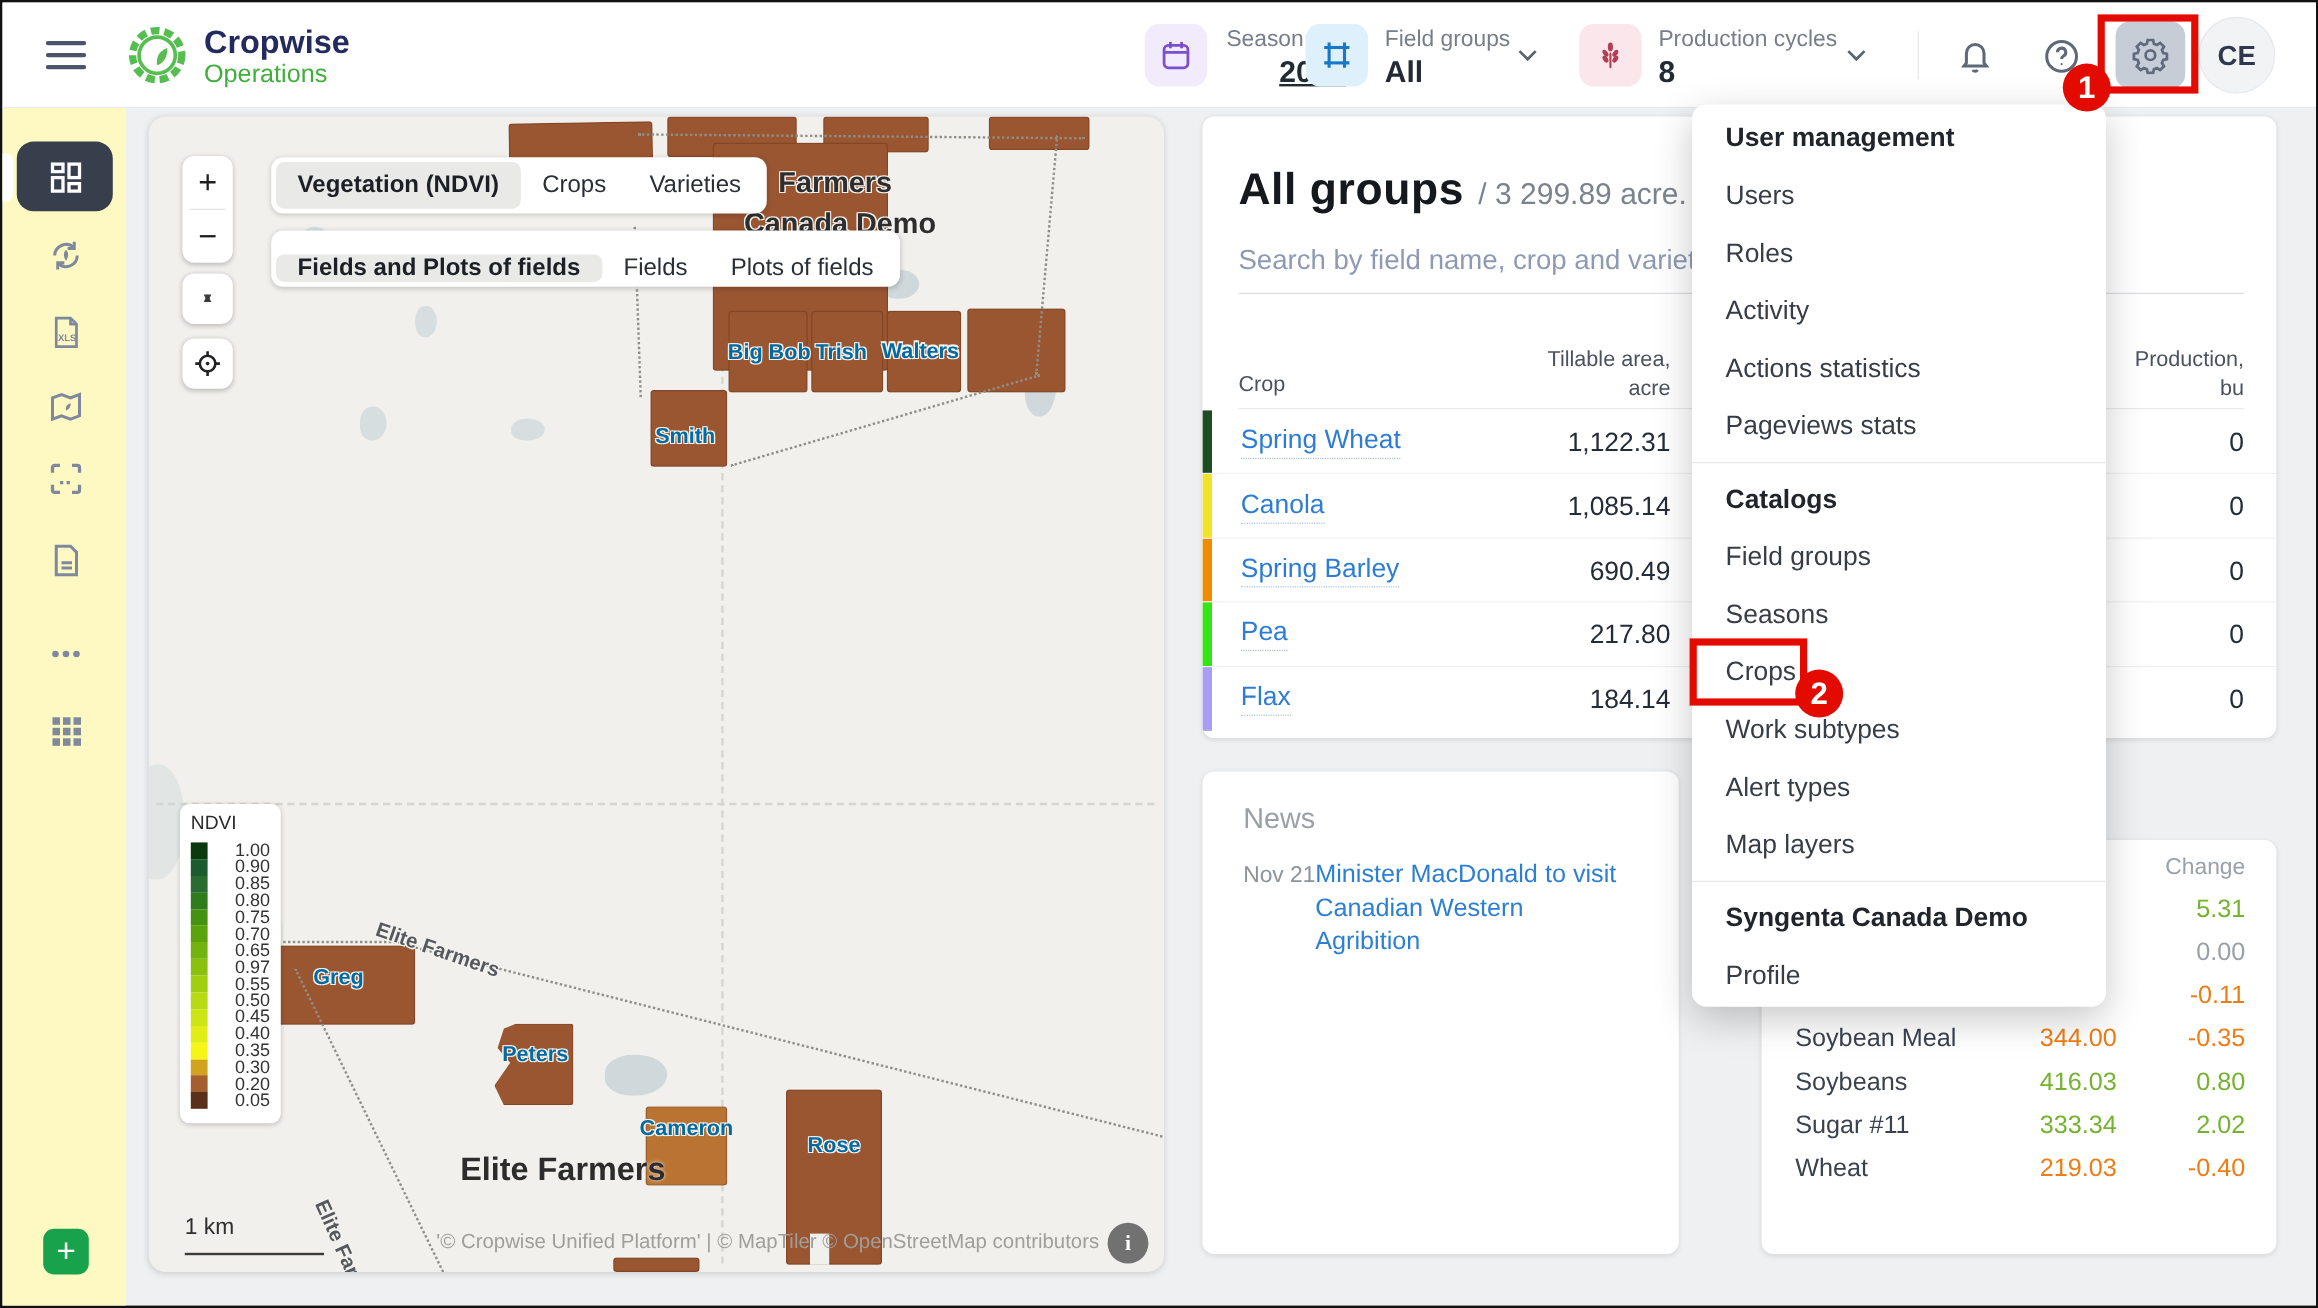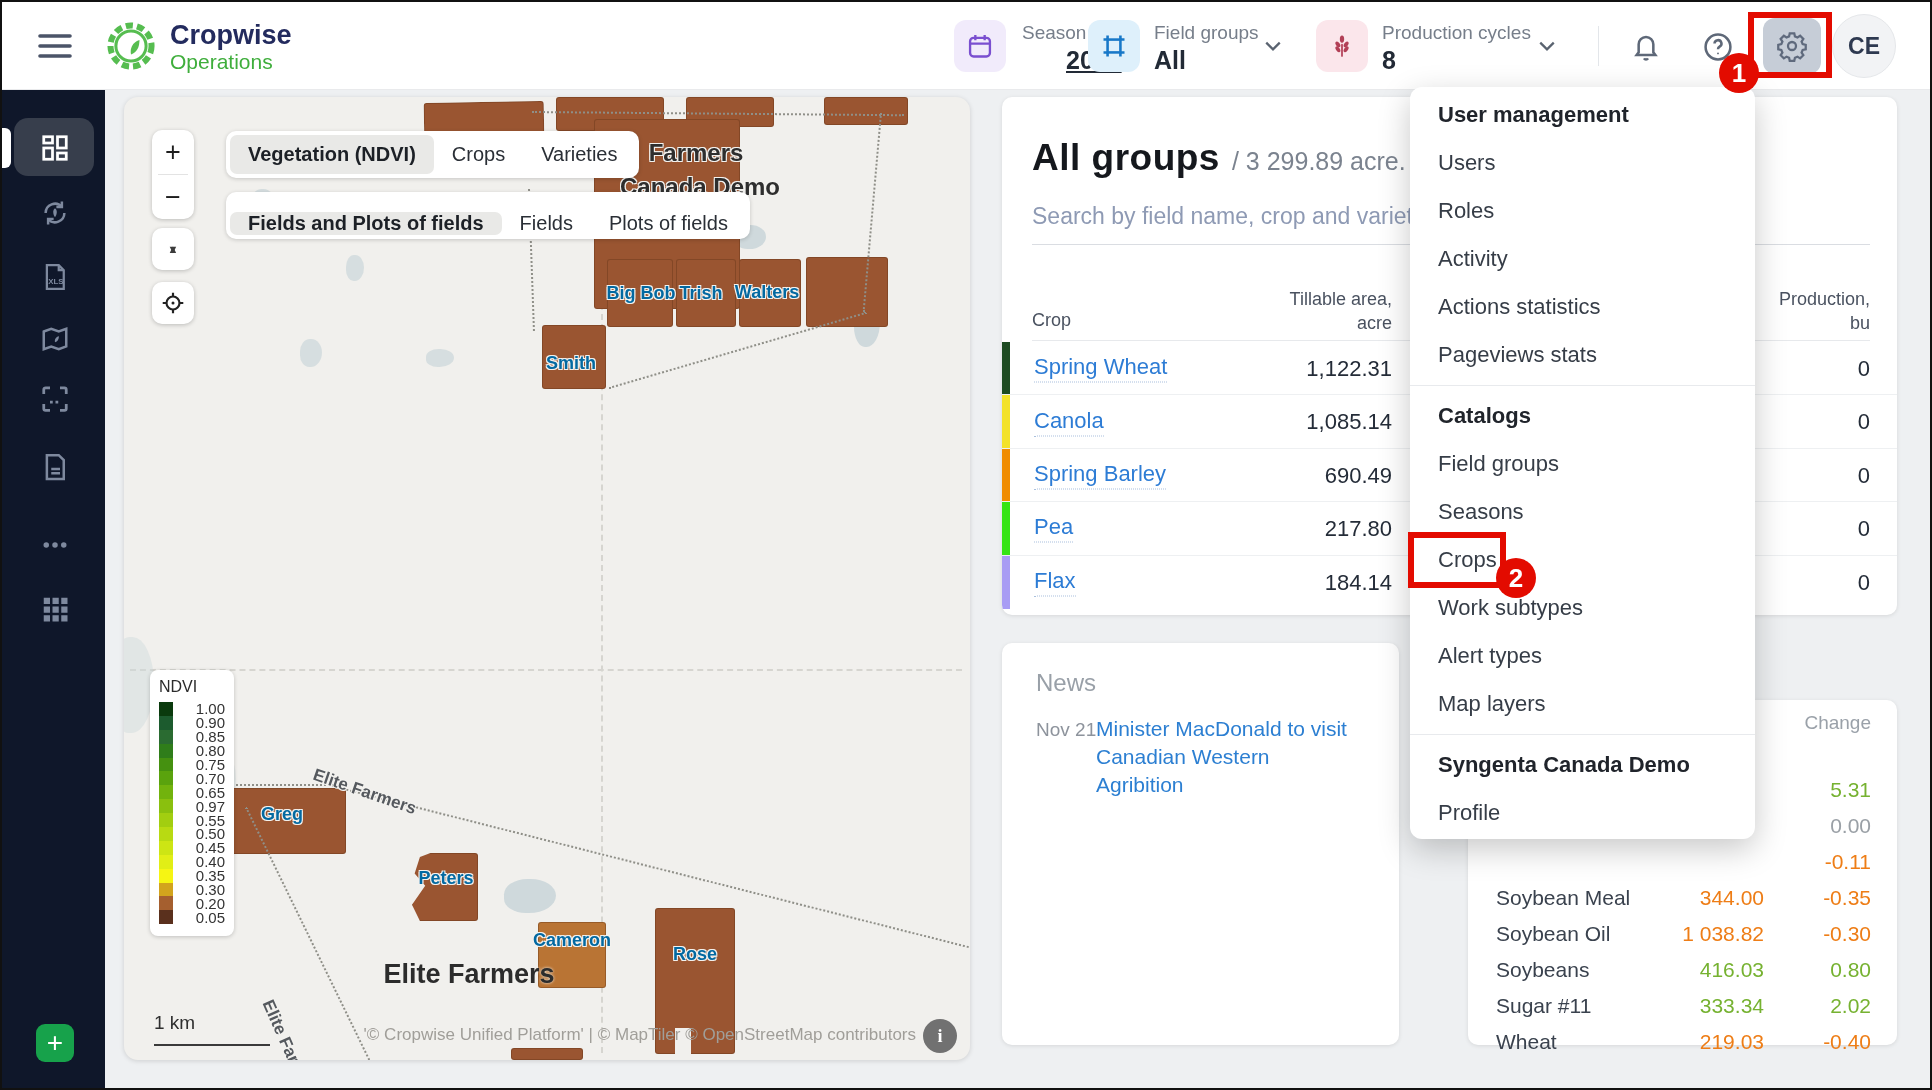--- a/index.html
+++ b/index.html
@@ -32,21 +32,21 @@
 
   
   .anno-box1 { position:absolute; left:1746px; top:10px; width:84px; height:66px;
                border:6px solid #e30b00; z-index:60; }
   .anno-badge { position:absolute; width:40px; height:40px; border-radius:50%; background:#e30b00;
                 color:#fff; font-size:26px; font-weight:700; display:flex; align-items:center;
                 justify-content:center; z-index:61; }
   .badge1 { left:1717px; top:51px; }
 
   
-  .sidebar { position:absolute; left:0; top:88px; width:103px; height:1000px; background:#0f172a; z-index:5; }
+  .sidebar { position:absolute; left:0; top:88px; width:103px; height:1000px; background:#fef9c3; z-index:5; }
   .sb-active-tile { position:absolute; left:12px; top:28px; width:80px; height:58px;
                     background:#373e4c; border-radius:14px; }
   .sb-notch { position:absolute; left:0; top:38px; width:9px; height:40px; background:#fff; border-radius:0 6px 6px 0; }
   .sb-icon { position:absolute; left:38px; width:30px; height:30px; color:#7e899e; cursor:pointer; }
   .sb-icon.active { color:#fff; }
   .add-btn { position:absolute; left:34px; top:934px; width:38px; height:38px; border-radius:9px;
              background:#17a24b; color:#fff; font-size:28px; display:flex; align-items:center;
              justify-content:center; cursor:pointer; }
 
   
@@ -128,21 +128,21 @@
                border-radius:10px; box-shadow:0 1px 4px rgba(0,0,0,.1); z-index:3; }
   .news-title { position:absolute; left:34px; top:26px; font-size:24px; color:#99a0a8; }
   .news-date { position:absolute; left:34px; top:76px; font-size:19px; color:#8d939c; }
   .news-link { position:absolute; left:94px; top:72px; width:256px; font-size:21px; line-height:28px;
                color:#2c7fd2; text-decoration:none; cursor:pointer; }
 
   
   .prices-card { position:absolute; left:1466px; top:698px; width:429px; height:345px; background:#fff;
                  border-radius:10px; box-shadow:0 1px 4px rgba(0,0,0,.1); z-index:3; }
   .pc-header { position:absolute; right:26px; top:12px; font-size:19px; color:#9aa1a9; }
-  .pc-rows { position:absolute; left:0; top:40px; width:100%;margin-top:32px; }
+  .pc-rows { position:absolute; left:0; top:40px; width:100%; }
   .prow { position:relative; height:36px; }
   .pname { position:absolute; left:28px; line-height:36px; font-size:21px; color:#3a424e; }
   .pprice { position:absolute; right:133px; line-height:36px; font-size:21px; }
   .pchange { position:absolute; right:26px; line-height:36px; font-size:21px; }
   .up { color:#76b231; } .down { color:#ee7d16; } .flat { color:#9aa0a6; }
 
   
   .menu { position:absolute; left:1408px; top:85px; width:345px; height:752px; background:#fff;
           border-radius:12px; box-shadow:0 10px 32px rgba(0,0,0,.22); padding-top:4px; z-index:40; }
   .menu-header { height:48px; line-height:48px; padding-left:28px; font-size:22px; font-weight:700; color:#20242b; }
@@ -568,25 +568,20 @@
           <span class="pprice down"></span>
           <span class="pchange down">-0.11</span>
         </div>
 
         <div class="prow">
           <span class="pname">Soybean Meal</span>
           <span class="pprice down">344.00</span>
           <span class="pchange down">-0.35</span>
         </div>
 
-        <div class="prow">
-          <span class="pname">Soybean Oil</span>
-          <span class="pprice down">1 038.82</span>
-          <span class="pchange down">-0.30</span>
-        </div>
 
         <div class="prow">
           <span class="pname">Soybeans</span>
           <span class="pprice up">416.03</span>
           <span class="pchange up">0.80</span>
         </div>
 
         <div class="prow">
           <span class="pname">Sugar #11</span>
           <span class="pprice up">333.34</span>

